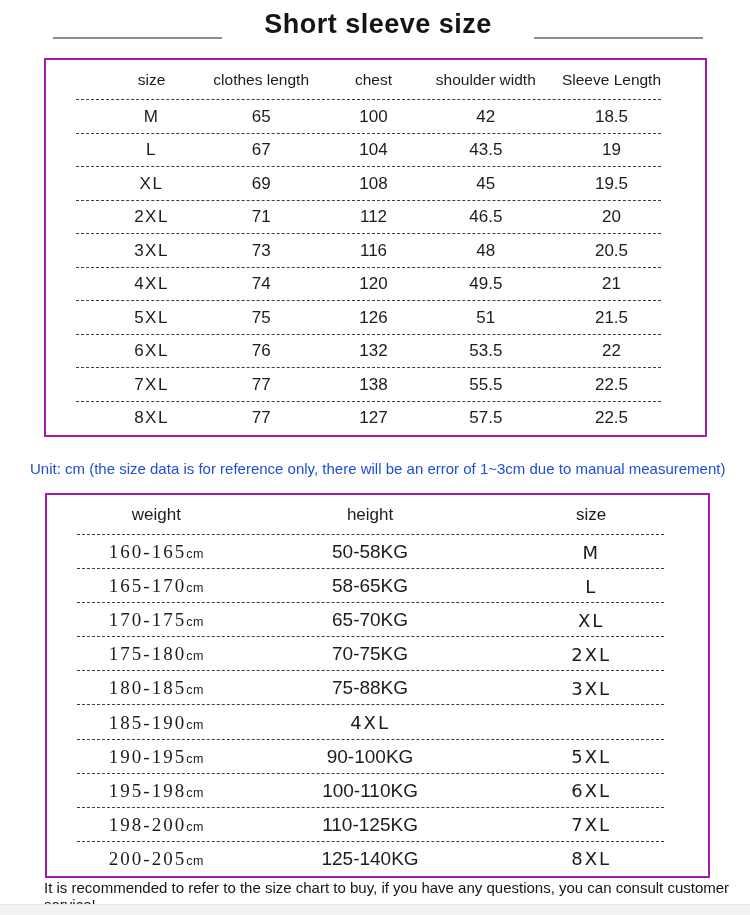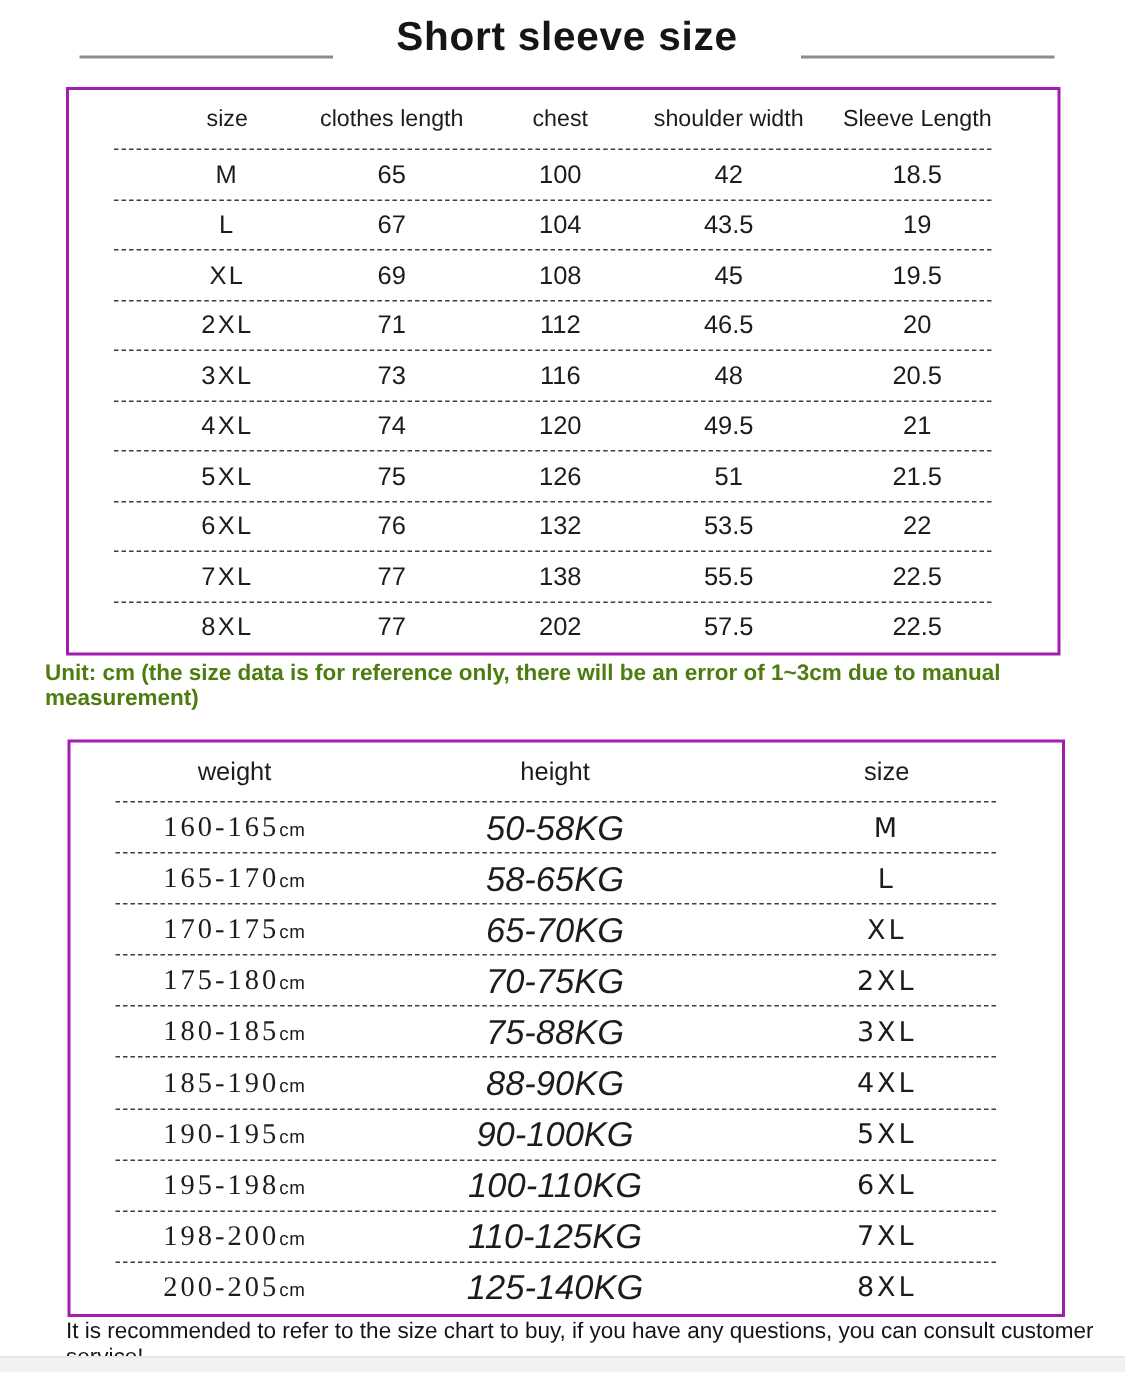--- a/index.html
+++ b/index.html
@@ -78,24 +78,23 @@
     grid-template-columns: 160fr 113fr 113fr 113fr 164fr;
   }
   .t1 .trow { font-size: 17px; }
   .t1 .c0 { padding-left: 52px; letter-spacing: 1.5px; }
   .t1 .thead .c0 { letter-spacing: 0; }
   .t1 .c4 { padding-right: 24px; }
 
   
   .note1 {
     position: absolute;
-    left: 30px; top: 440px; width: 710px;
+    left: 30px; top: 460px; width: 710px;
     font-size: 15px;
-    color: #4d7c0f;
-    font-weight: bold;
+    color: #1d4ed8;
   }
   .note2 {
     position: absolute;
     left: 44px; top: 879px; width: 700px;
     font-size: 15px;
     color: #141414;
   }
 
   
   .t2 { left: 45px; top: 493px; width: 665px; height: 385px; }
@@ -106,21 +105,21 @@
   .t2 .hval {
     font-family: Liberation Serif, serif;
     font-size: 19px;
     letter-spacing: 2px;
   }
   .t2 .hunit {
     font-family: Liberation Sans, sans-serif;
     font-size: 12.5px;
     letter-spacing: 0.5px;
   }
-  .t2 .wval { font-size: 23px; font-style: italic; }
+  .t2 .wval { font-size: 19px; }
   .t2 .sval {
     font-family: "DejaVu Sans", sans-serif;
     font-size: 18px;
     letter-spacing: 2px;
   }
 
   
   .footer-bar {
     position: absolute;
     left: 0; bottom: 0; width: 750px; height: 10px;
@@ -216,21 +215,21 @@
       <span class="cell c0">7XL</span>
       <span class="cell c1">77</span>
       <span class="cell c2">138</span>
       <span class="cell c3">55.5</span>
       <span class="cell c4">22.5</span>
     </div>
 
     <div class="trow">
       <span class="cell c0">8XL</span>
       <span class="cell c1">77</span>
-      <span class="cell c2">202</span>
+      <span class="cell c2">127</span>
       <span class="cell c3">57.5</span>
       <span class="cell c4">22.5</span>
     </div>
   </div>
   </div>
 
   <div class="note1">Unit: cm (the size data is for reference only, there will be an error of 1~3cm due to manual measurement)</div>
 
   <div class="box t2">
     <div class="thead">
@@ -264,21 +263,20 @@
     </div>
 
     <div class="trow">
       <span class="cell"><span class="hval">180-185</span><span class="hunit">cm</span></span>
       <span class="cell wval">75-88KG</span>
       <span class="cell sval">3XL</span>
     </div>
 
     <div class="trow">
       <span class="cell"><span class="hval">185-190</span><span class="hunit">cm</span></span>
-      <span class="cell wval">88-90KG</span>
       <span class="cell sval">4XL</span>
     </div>
 
     <div class="trow">
       <span class="cell"><span class="hval">190-195</span><span class="hunit">cm</span></span>
       <span class="cell wval">90-100KG</span>
       <span class="cell sval">5XL</span>
     </div>
 
     <div class="trow">

